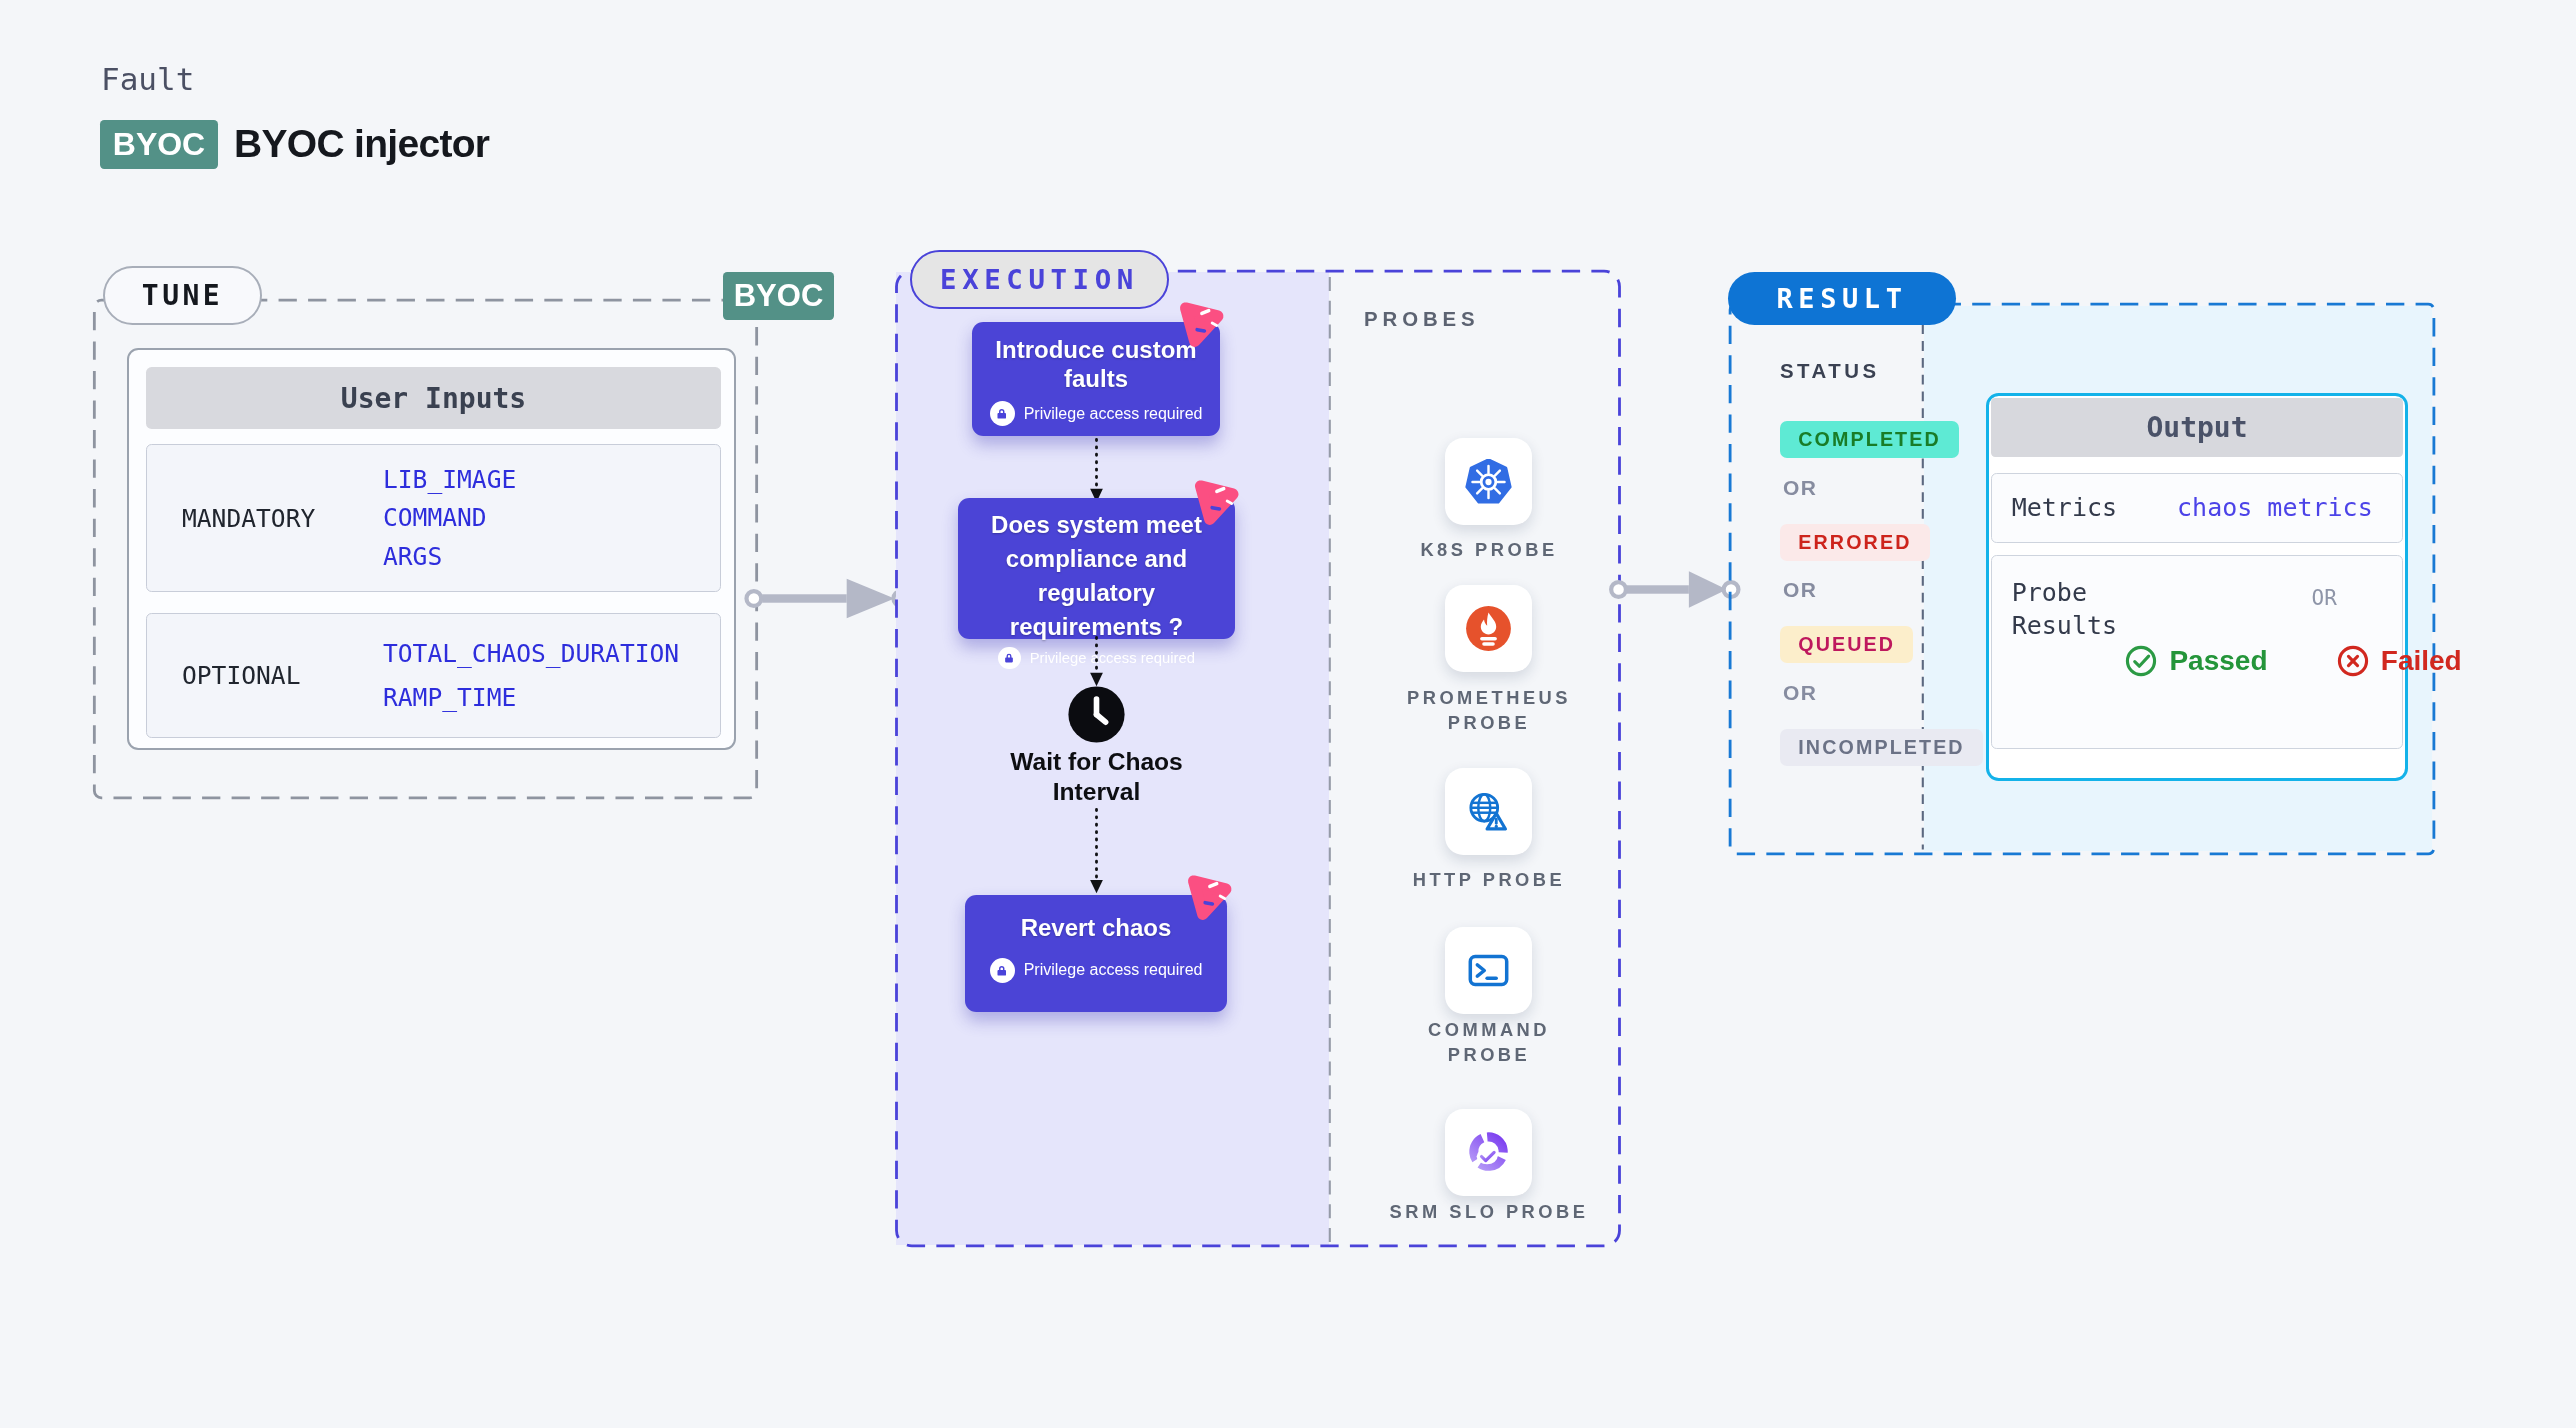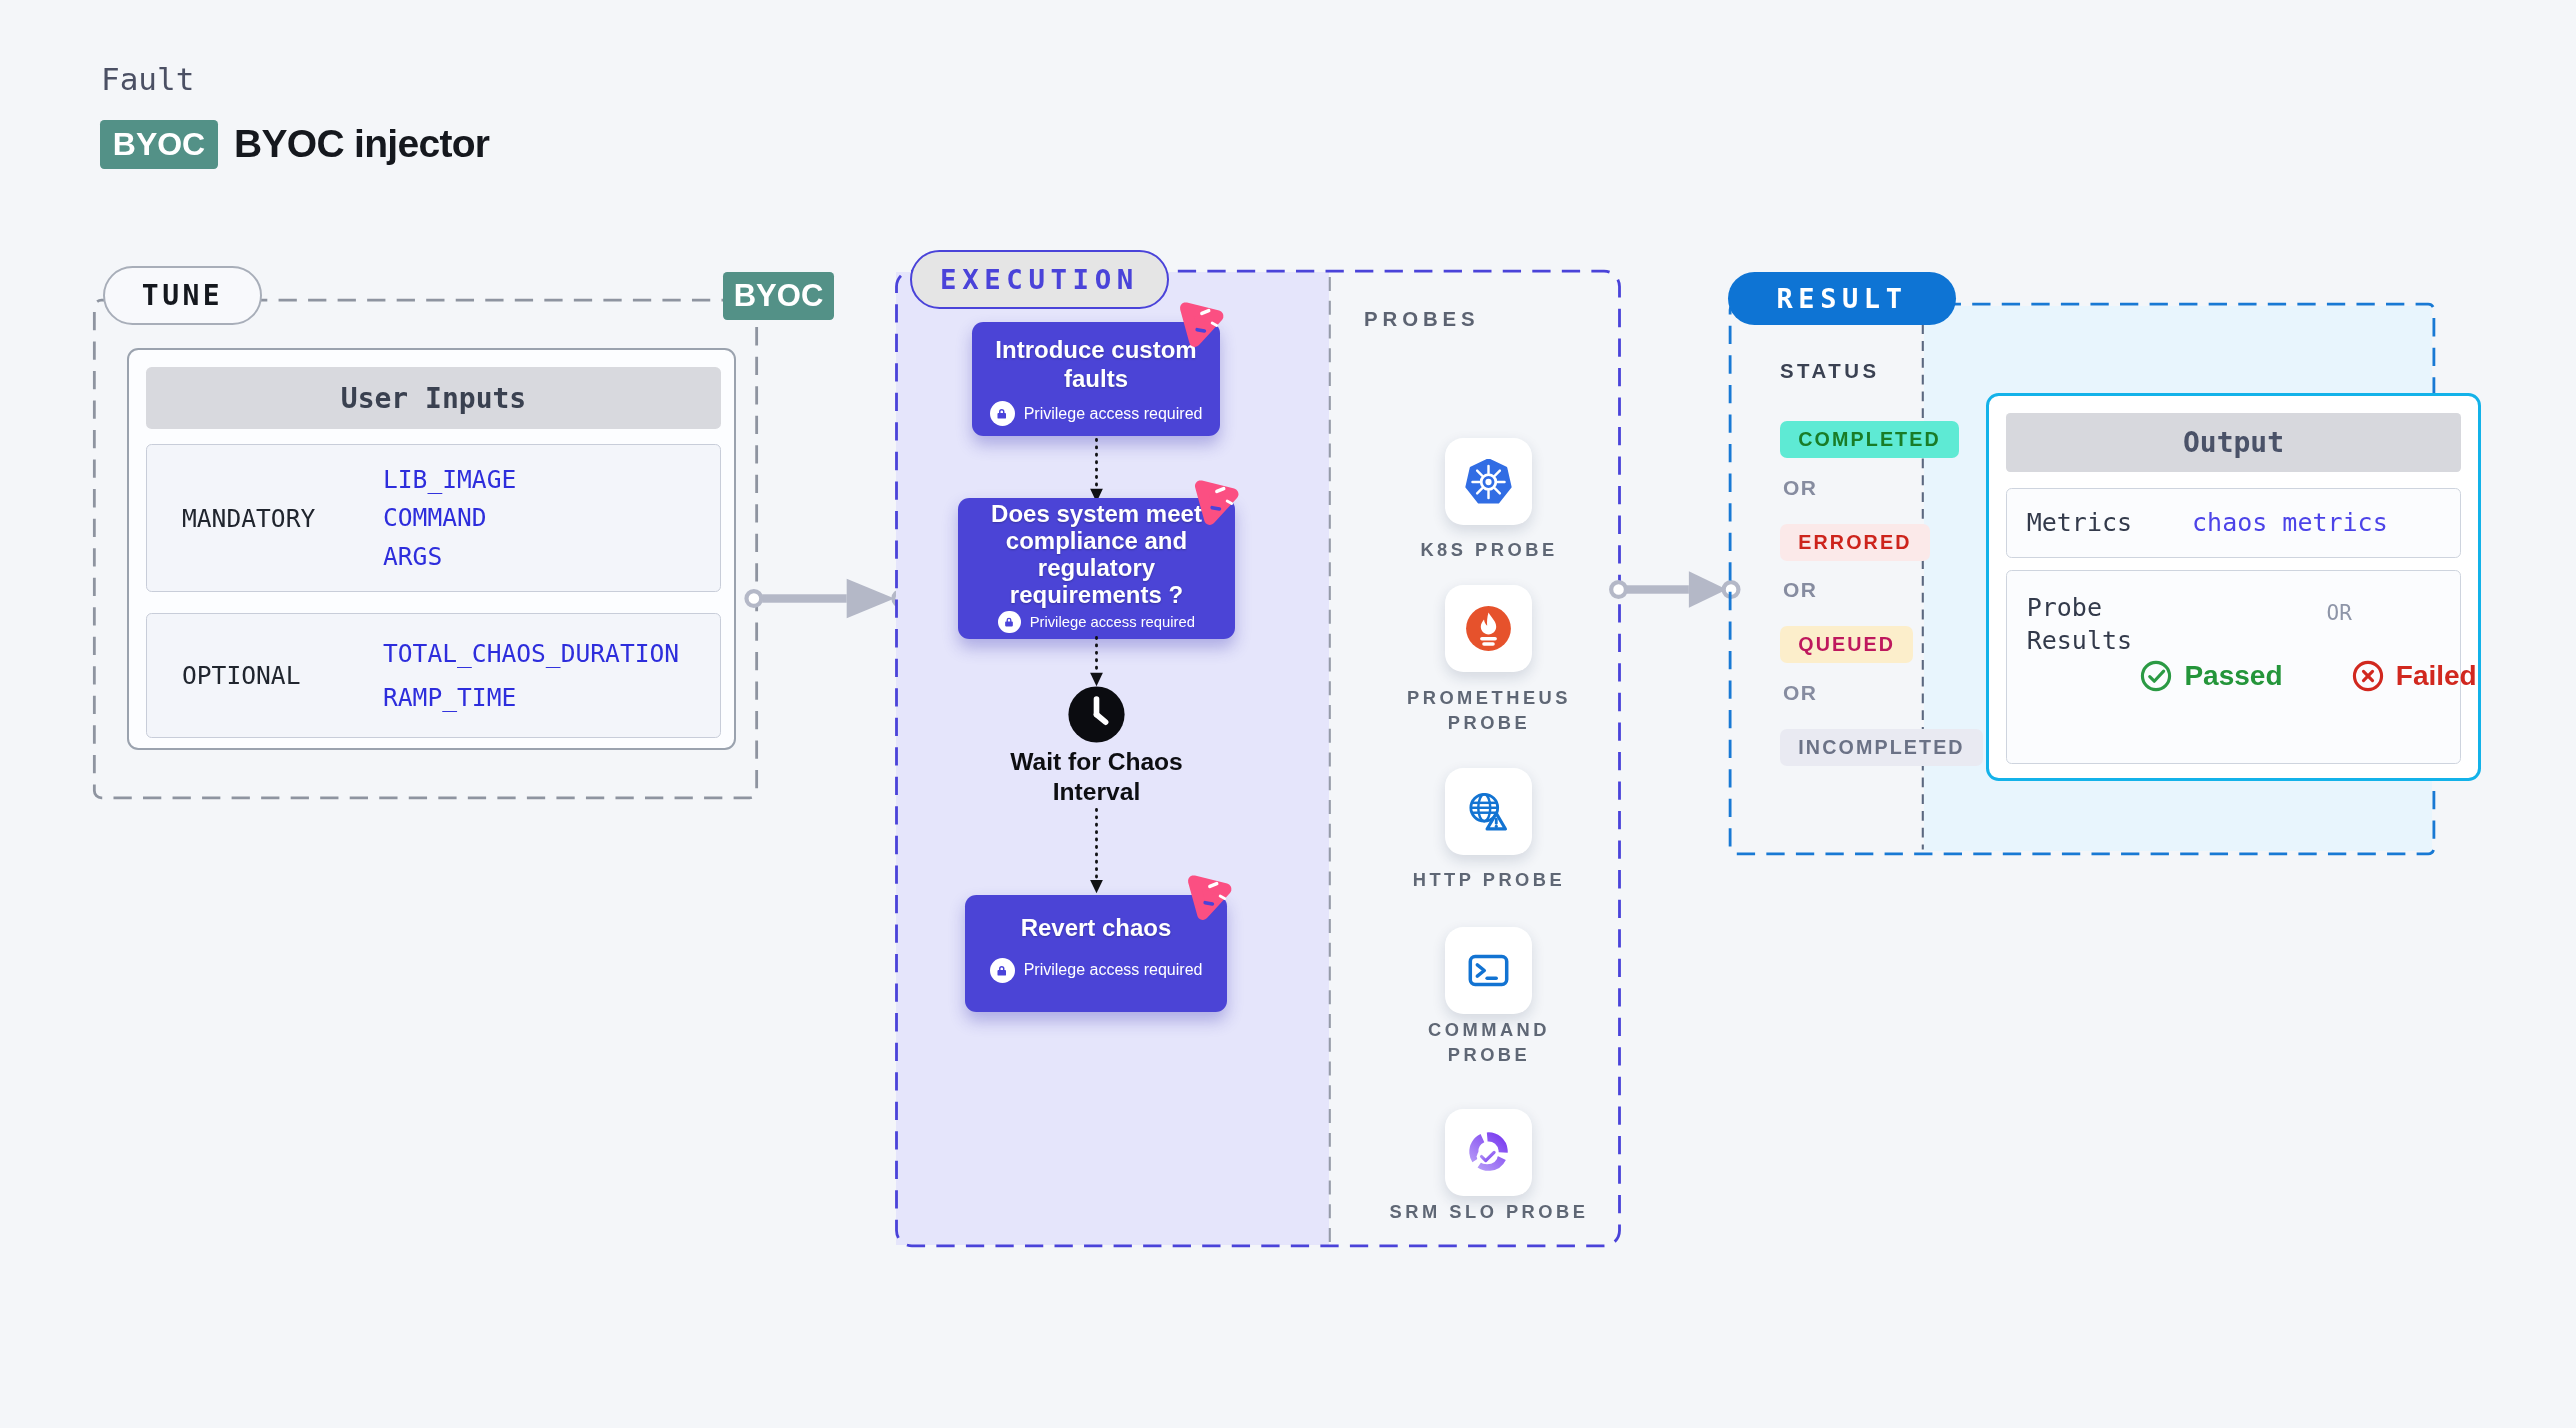--- a/index.html
+++ b/index.html
@@ -53,21 +53,21 @@
   
   .result-panel{left:1924px;top:306px;width:508px;height:545px;background:#e8f5fd}
   .status-heading{left:1780px;top:360px;font-size:20.4px;font-weight:bold;letter-spacing:3.5px;color:#3a4152}
   .badge{left:1780px;padding:7px 18.3px;border-radius:7px;font-size:19.7px;font-weight:bold;letter-spacing:2.1px;display:inline-block}
   .b-completed{background:#5eead4;color:#197c27}
   .b-errored{background:#fbe9e9;color:#cd241c}
   .b-queued{background:#fceecb;color:#be185d}
   .b-incompleted{background:#e9eaf2;color:#6b7286}
   .or-lbl{left:1783px;font-size:21px;font-weight:600;color:#868ca0;letter-spacing:1.4px}
 
-  .output-card{left:1986px;top:393px;width:495px;height:388px;background:#fff;border:3.5px solid #13b2e9;border-radius:12.7px;padding:17px}
+  .output-card{left:1986px;top:393px;width:422px;height:388px;background:#fff;border:3.5px solid #13b2e9;border-radius:12.7px;padding:2px}
   .output-header{height:59px;background:#d7d8dd;border-radius:4.2px;display:flex;align-items:center;justify-content:center;
     font-family:var(--mono);font-size:28px;font-weight:600;color:#4a5268}
   .o-row{background:#fbfcfe;border:1.4px solid #ced4de;border-radius:5.6px;display:flex}
   .metrics-row{margin-top:15.5px;height:70px;align-items:center}
   .o-label{font-family:var(--mono);font-size:25px;color:#333a4b;margin-left:19.7px}
   .metrics-link{font-family:var(--mono);font-size:25px;color:#4c43e8;margin-left:60px}
   .probe-res-row{margin-top:12.7px;height:194px}
   .probe-res-label{width:148px;margin:19.7px 0 0 19.7px;font-family:var(--mono);font-size:25px;line-height:33px;color:#333a4b}
   .res-col{display:flex;margin:18.3px 0 0 8.4px}
   .res-item{display:flex;align-items:center;gap:12px}
@@ -142,21 +142,21 @@
     <line x1="29" y1="44" x2="39" y2="47" stroke="#4a43d9" stroke-width="5" stroke-linecap="round"></line>
     <line x1="51" y1="37" x2="57" y2="41" stroke="#fff" stroke-width="4" stroke-linecap="round"></line>
   </svg>
 
   <svg class="dash" style="left:1088px;top:438px" width="17" height="65" viewBox="0 0 24 92">
     <line x1="12" y1="2" x2="12" y2="72" stroke="#101114" stroke-width="4" stroke-dasharray="1.5 9" stroke-linecap="round"></line>
     <polygon points="3,72 21,72 12,91" fill="#101114"></polygon>
   </svg>
 
   <div class="abs step-card" style="left:958px;top:498px;width:277px;height:141px">
-    <div class="step-title" style="padding-top:2px;line-height:27px">Does system meet compliance and regulatory requirements ?</div>
+    <div class="step-title" style="padding-top:10px;line-height:34px">Does system meet compliance and regulatory requirements ?</div>
     <div class="priv" style="margin-top:2.8px">
       <span class="lock-circle" style="width:22.5px;height:22.5px">
         <svg width="14" height="14" viewBox="0 0 24 24">
             <path fill="#4a43d9" d="M12 4.5a4.2 4.2 0 0 1 4.2 4.2V11h1c.8 0 1.4.6 1.4 1.4v5.7c0 .8-.6 1.4-1.4 1.4H6.8c-.8 0-1.4-.6-1.4-1.4v-5.7c0-.8.6-1.4 1.4-1.4h1V8.7A4.2 4.2 0 0 1 12 4.5zm0 2.3a1.9 1.9 0 0 0-1.9 1.9V11h3.8V8.7A1.9 1.9 0 0 0 12 6.8z"></path>
           </svg>
       </span>
       <span class="priv-text" style="font-size:14.8px">Privilege access required</span>
     </div>
   </div>
   <svg class="dash pink-icon" style="left:1191px;top:476px" width="51" height="51" viewBox="0 0 72 72">

